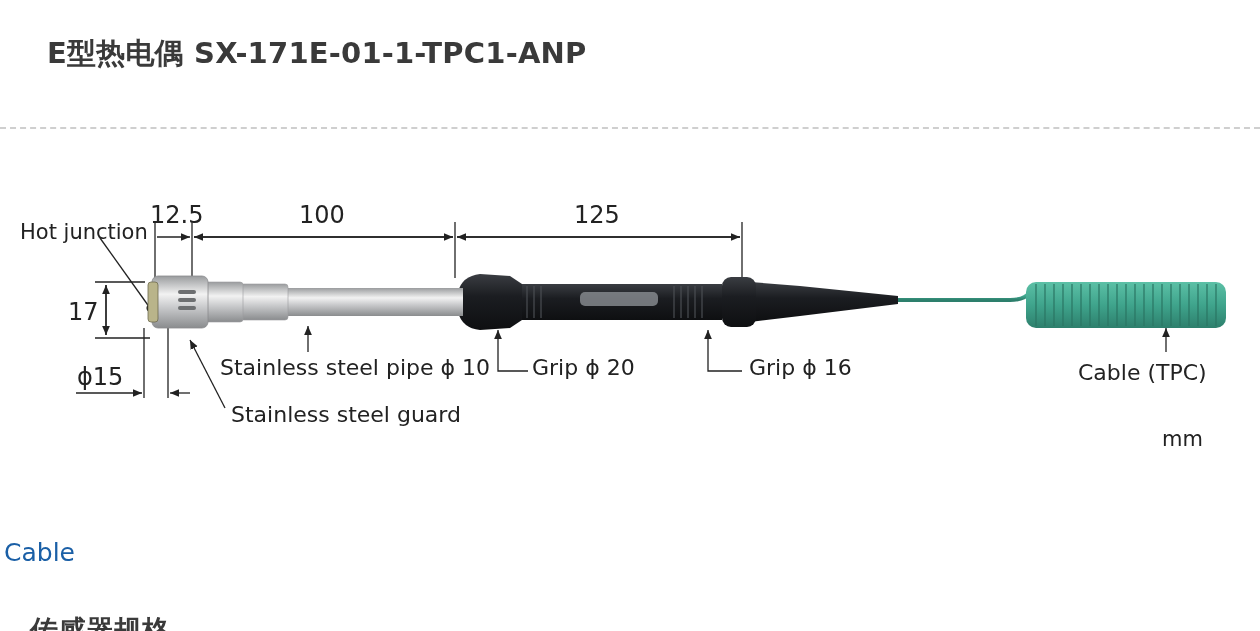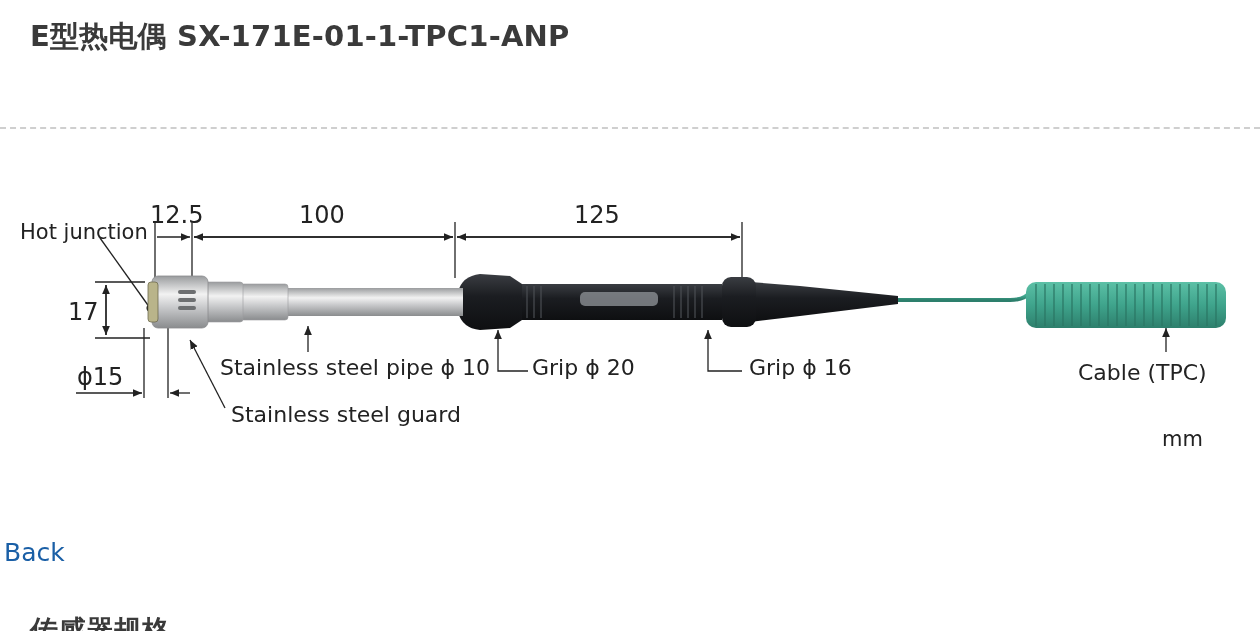--- a/index.html
+++ b/index.html
@@ -1,19 +1,19 @@
 <!DOCTYPE html>
 <html><head>
   <meta charset="utf-8">
   <style>
     html, body { margin: 0; padding: 0; background: #ffffff; }
     body { width: 1260px; height: 631px; overflow: hidden; position: relative;
            font-family: "DejaVu Sans", sans-serif; color: #333; }
     .titles { position: absolute; left: 30px; top: 10px; }
-    .title { font-weight: bold; font-size: 29px; color: #3a3a3a; line-height: 52px; margin: 0; letter-spacing: 0.2px; }
+    .title { font-weight: bold; font-size: 29px; color: #3a3a3a; line-height: 52px; margin: 17px; letter-spacing: 0.2px; }
     .divider { position: absolute; left: 0; top: 127px; width: 1260px; height: 0;
                border-top: 2px dashed #cfcfcf; }
     .diagram { position: absolute; left: 0; top: 180px; width: 1260px; height: 300px; }
     .diagram text { font-family: "DejaVu Sans", sans-serif; fill: #222; }
     .back { position: absolute; left: 4px; top: 538px; font-size: 25px; color: #1a5fa6;
             text-decoration: none; }
     .section-heading { position: absolute; left: 30px; top: 614px; font-weight: bold;
                        font-size: 28px; color: #3a3a3a; margin: 0; line-height: 34px; }
   </style>
 </head>
@@ -153,15 +153,15 @@
   <text x="68" y="140" font-size="24">17</text>
   <text x="77" y="205" font-size="24">ϕ15</text>
   <text x="220" y="195" font-size="22">Stainless steel pipe ϕ 10</text>
   <text x="231" y="242" font-size="22">Stainless steel guard</text>
   <text x="532" y="195" font-size="22">Grip ϕ 20</text>
   <text x="749" y="195" font-size="22">Grip ϕ 16</text>
   <text x="1078" y="200" font-size="22">Cable (TPC)</text>
   <text x="1162" y="266" font-size="21">mm</text>
 </svg>
 
-<a class="back" href="#">Back</a>
+<a class="back" href="#">Cable</a>
 
 <h2 class="section-heading">传感器规格</h2>
 
 </body></html>

